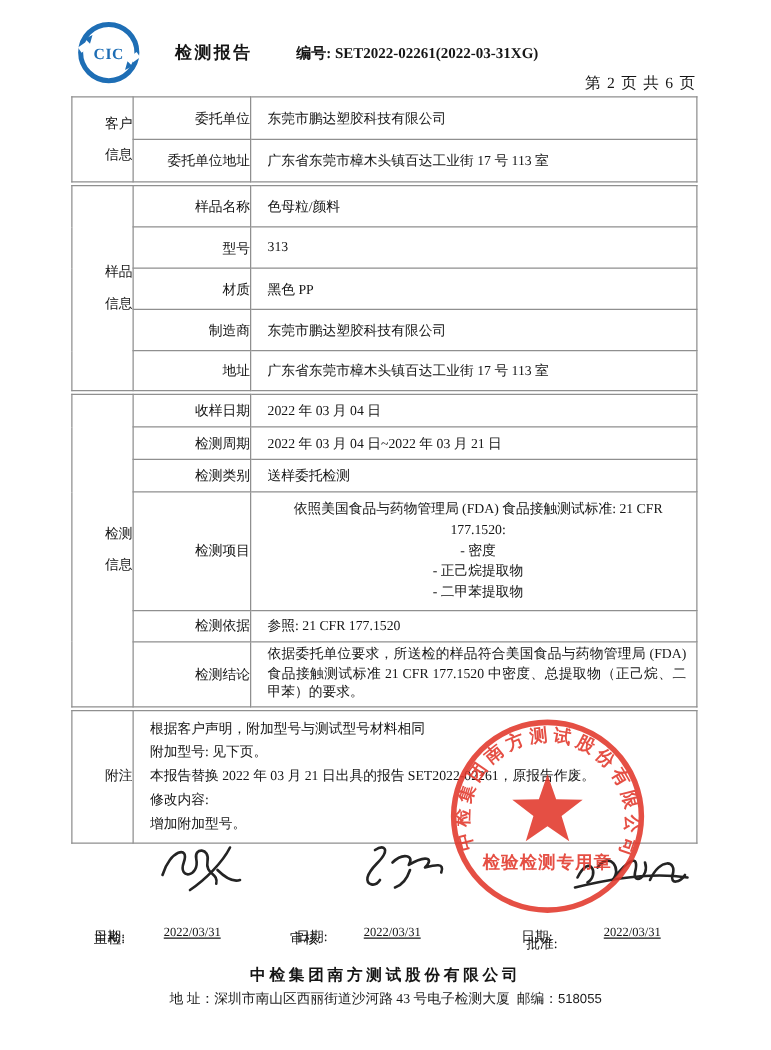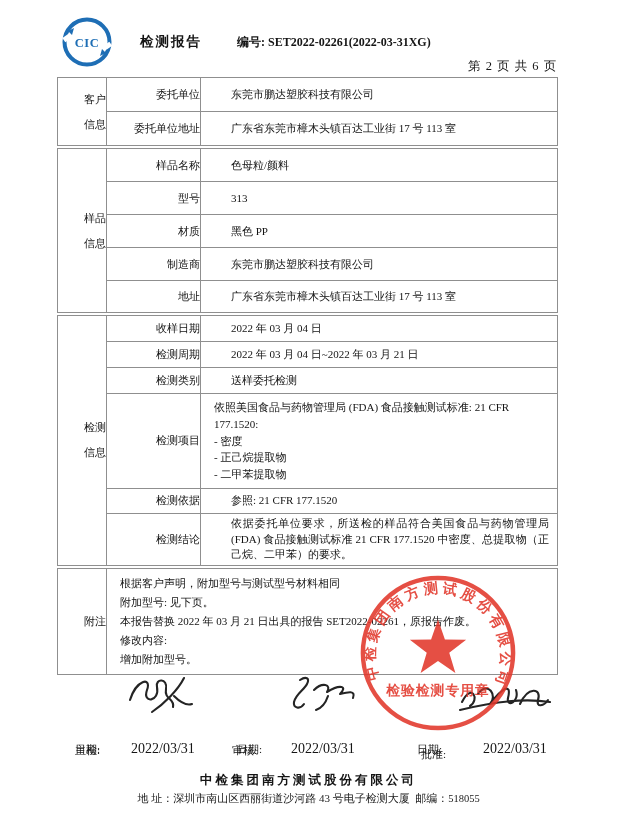--- a/index.html
+++ b/index.html
@@ -11,42 +11,42 @@
   .hdr-title { position:absolute; left:140px; top:33px; font-size:13.5px; font-weight:bold; letter-spacing:2px; }
   .hdr-no { position:absolute; left:237px; top:34px; font-size:12px; font-weight:bold; }
   .hdr-page { position:absolute; left:468px; top:34px; font-size:12.5px; font-weight:normal; letter-spacing:1px;margin-top:24px; }
 
   
   .tables { position:absolute; left:57px; top:77px; width:501px; }
   table.sec-table { border-collapse:collapse; width:501px; table-layout:fixed; margin-bottom:2px; }
   table.sec-table td { border:1px solid #8f8f8f; font-size:11px; color:#141414; vertical-align:middle; }
   td.sec { text-align:right; line-height:25px; font-size:11px; }
   td.lbl { padding-left:12px;text-align:right; }
-  td.val { padding-left:30px; }
+  td.val { padding-left:13px; }
   td.val-lines { padding:5px 6px 5px 13px; vertical-align:middle; }
-  .vl { line-height:16.8px; white-space:nowrap; }
+  .vl { line-height:16.8px; white-space:nowrap;text-align:center; }
   .note-line { line-height:19px; white-space:nowrap; }
   .concl { line-height:15.6px; padding:2px 8px 2px 0; text-align:justify; }
 
   
   .sig-label { position:absolute; font-size:11px; color:#141414;margin-top:44px; }
   .sig-svg { position:absolute; }
   .date-label { position:absolute; font-size:11px; }
-  .date-val { position:absolute; font-size:14px; }
+  .date-val { position:absolute; font-size:10px;text-decoration:underline; }
 
   
   .stamp { position:absolute; left:355px; top:570px; opacity:0.88; pointer-events:none; }
 
   
   .ftr { position:absolute; left:0; width:617px; text-align:center; }
   .ftr-company { top:772px; font-size:12.5px; font-weight:bold; letter-spacing:3px; }
   .ftr-line { font-size:11px; color:#1a1a1a; }
   .ftr-addr { top:791px; }
   .ftr-web { top:808px; }
-  .mono { font-family:Liberation Serif, serif; font-size:10.5px; }
+  .mono { font-family:Liberation Sans, sans-serif; font-size:10.5px; }
   a.url { color:#0018d6; text-decoration:underline; }
 
   .sigstroke { stroke:#242424; stroke-width:2.1; fill:none; stroke-linecap:round; stroke-linejoin:round; }
 </style>
 </head>
 <body>
 
 <div class="page">
 
   <svg class="hdr-logo" viewBox="0 0 52 52">

